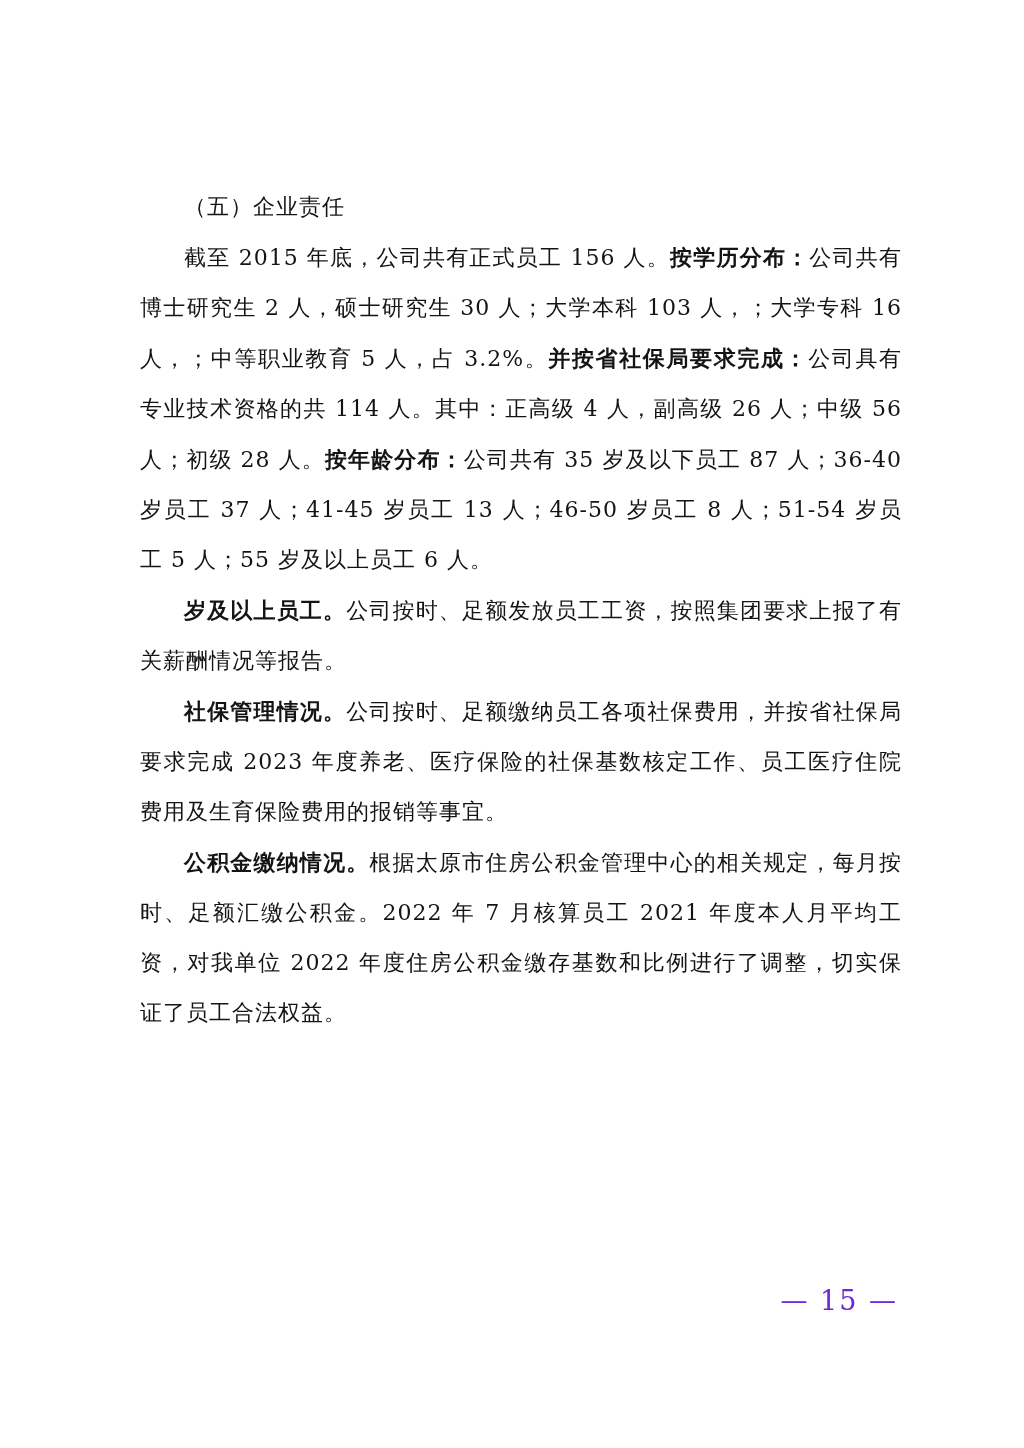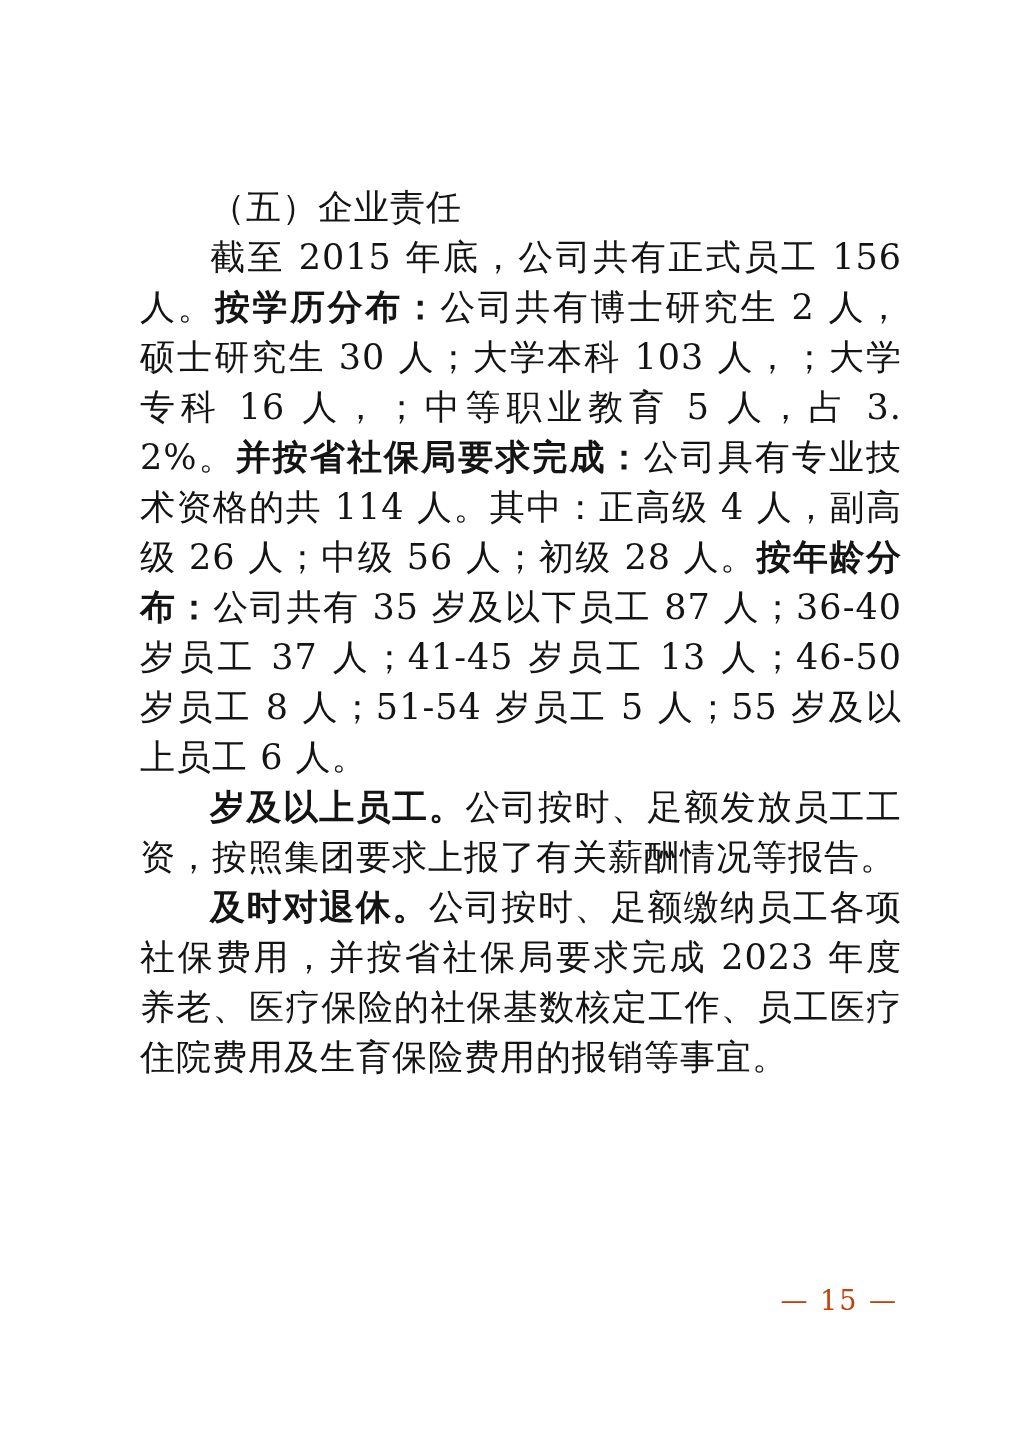--- a/index.html
+++ b/index.html
@@ -18,41 +18,41 @@
     overflow: hidden;
   }
   .content {
     position: absolute;
     left: 140px;
     top: 182px;
     width: 762px;
   }
   .line, .para {
     margin: 0;
-    font-size: 35px;
+    font-size: 22px;
     line-height: 50px;
     text-align: justify;
     text-justify: inter-character;
     text-indent: 2em;
     letter-spacing: 1px;
     word-break: break-all;
   }
   .heading {
     font-weight: 400;
   }
   .b {
     font-weight: 700;
   }
   .page-number {
     position: absolute;
     right: 126px;
     bottom: 132px;
     font-size: 27px;
     letter-spacing: 2px;
-    color: #c2410c;
+    color: #6d28d9;
     font-family: "DejaVu Serif", "Liberation Serif", serif;
     margin-left: 20px;
   }
 </style>
 </head>
 <body>
 
 <div class="page">
   <div class="content">
 
@@ -63,21 +63,24 @@
 
     <p class="para">
       <span>截至 2015 年底，公司共有正式员工 156 人。</span><span class="b">按学历分布：</span><span>公司共有博士研究生 2 人，硕士研究生 30 人；大学本科 103 人，；大学专科 16 人，；中等职业教育 5 人，占 3.2%。</span><span class="b">并按省社保局要求完成：</span><span>公司具有专业技术资格的共 114 人。其中：正高级 4 人，副高级 26 人；中级 56 人；初级 28 人。</span><span class="b">按年龄分布：</span><span>公司共有 35 岁及以下员工 87 人；36-40 岁员工 37 人；41-45 岁员工 13 人；46-50 岁员工 8 人；51-54 岁员工 5 人；55 岁及以上员工 6 人。</span>
     </p>
 
     <p class="para">
       <span class="b">岁及以上员工。</span><span>公司按时、足额发放员工工资，按照集团要求上报了有关薪酬情况等报告。</span>
     </p>
 
     <p class="para">
-      <span class="b">及时对退休。</span><span>公司按时、足额缴纳员工各项社保费用，并按省社保局要求完成 2023 年度养老、医疗保险的社保基数核定工作、员工医疗住院费用及生育保险费用的报销等事宜。</span>
+      <span class="b">社保管理情况。</span><span>公司按时、足额缴纳员工各项社保费用，并按省社保局要求完成 2023 年度养老、医疗保险的社保基数核定工作、员工医疗住院费用及生育保险费用的报销等事宜。</span>
     </p>
 
+    <p class="para">
+      <span class="b">公积金缴纳情况。</span><span>根据太原市住房公积金管理中心的相关规定，每月按时、足额汇缴公积金。2022 年 7 月核算员工 2021 年度本人月平均工资，对我单位 2022 年度住房公积金缴存基数和比例进行了调整，切实保证了员工合法权益。</span>
+    </p>
 
 
   </div>
 
   <div class="page-number">— 15 —</div>
 </div>
 
 </body></html>

